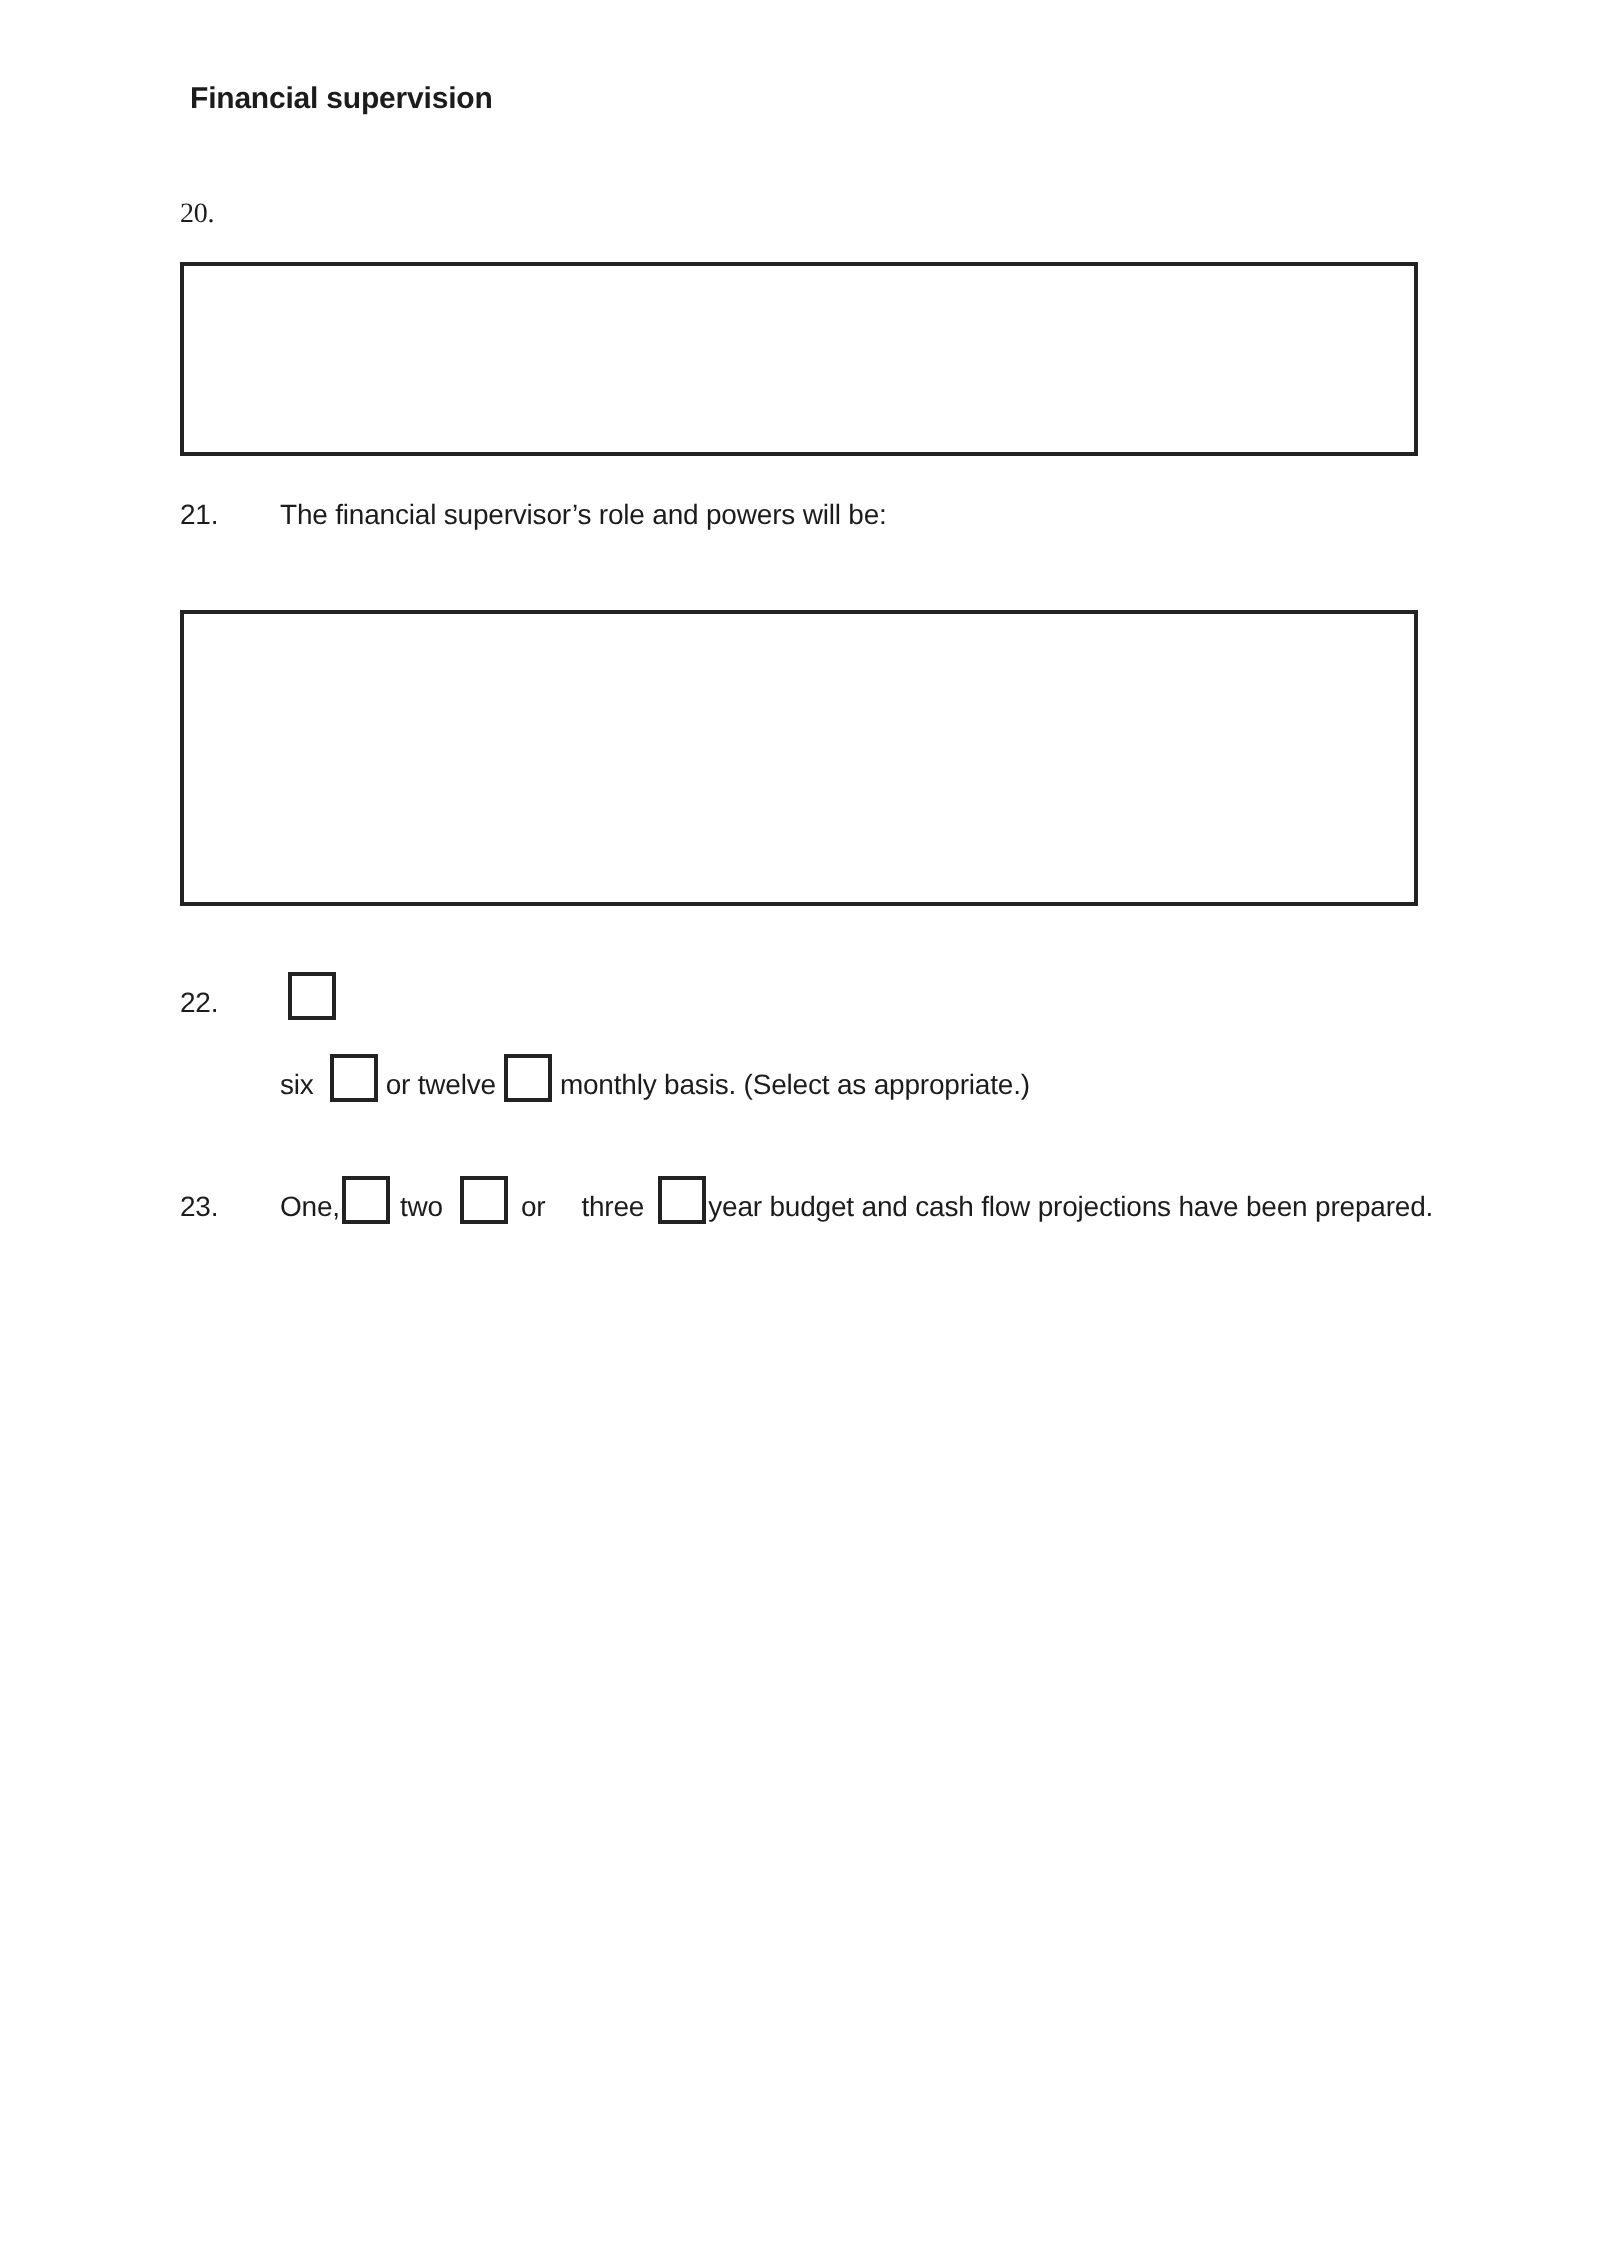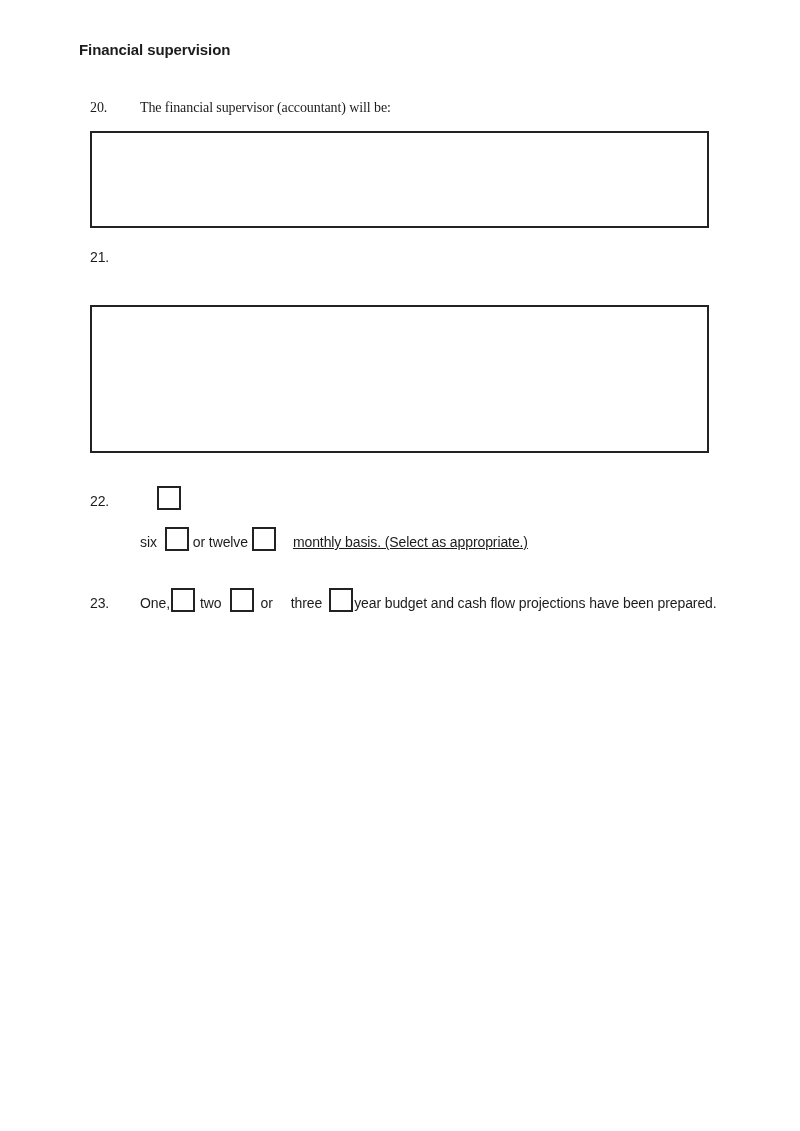--- a/index.html
+++ b/index.html
@@ -12,21 +12,21 @@
     width: 800px;
     height: 1131px;
     background: #ffffff;
     font-family: "Liberation Sans", sans-serif;
     color: #1c1c1c;
     font-size: 14px;
     overflow: hidden;
   }
   .heading {
     position: absolute;
-    left: 79px;
+    left: 95px;
     top: 41px;
     font-weight: bold;
     font-size: 15px;
     line-height: 17px;
     letter-spacing: -0.1px;
   }
   .qrow {
     position: absolute;
     left: 90px;
     display: flex;
@@ -58,44 +58,44 @@
     box-sizing: border-box;
     flex: 0 0 24px;
     cursor: pointer;
   }
   .row-q20 { top: 99px; font-family: Liberation Serif, serif; }
   .row-q21 { top: 249px; }
   .row-q22-l1 { top: 486px; }
   .row-q22-l2 { top: 527px; left: 140px; }
   .row-q23 { top: 588px; }
   .ml1  { margin-left: 1px; }
-  .ml3  { margin-left: 17px; text-decoration: underline; }
+  .ml3  { margin-left: 4px; }
   .ml4  { margin-left: 4px; }
   .ml5  { margin-left: 5px; }
   .ml6  { margin-left: 6px; }
   .ml7  { margin-left: 7px; }
   .ml8  { margin-left: 8px; }
   .ml9  { margin-left: 9px; }
   .ml18 { margin-left: 18px; }
 </style>
 </head>
 <body>
 
 <div class="page">
 
   <div class="heading">Financial supervision</div>
 
   <div class="qrow row-q20">
     <span class="qnum">20.</span>
-    <span>The financial supervisor (accountant) will be:</span>
   </div>
   <div class="answer-box box-20"></div>
 
   <div class="qrow row-q21">
     <span class="qnum">21.</span>
+    <span>The financial supervisor’s role and powers will be:</span>
   </div>
   <div class="answer-box box-21"></div>
 
   <div class="qrow row-q22-l1">
     <span class="qnum">22.</span>
     <span class="checkbox ml3"></span>
   </div>
 
   <div class="qrow row-q22-l2">
     <span>six</span>

